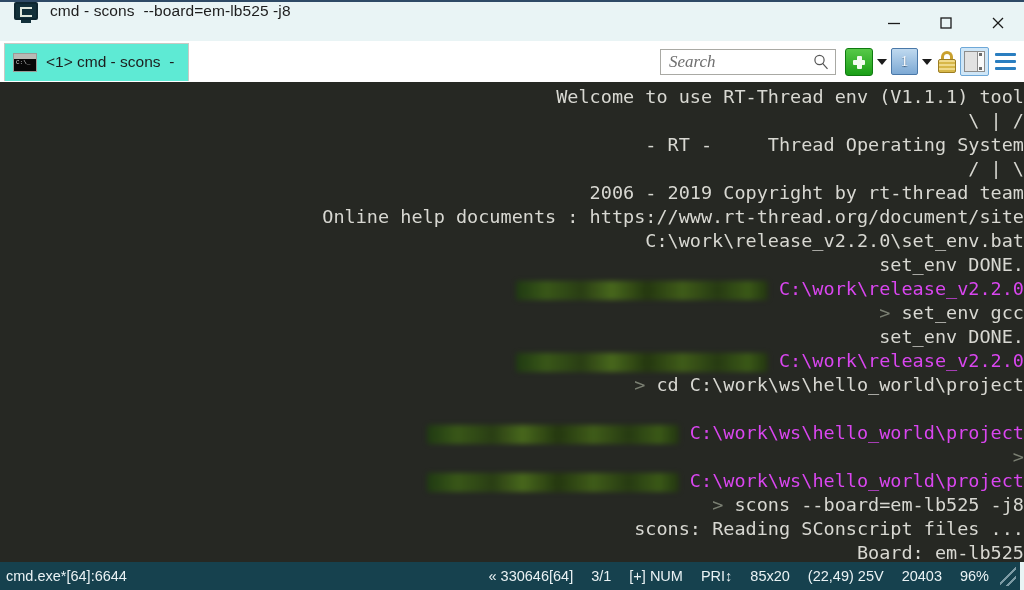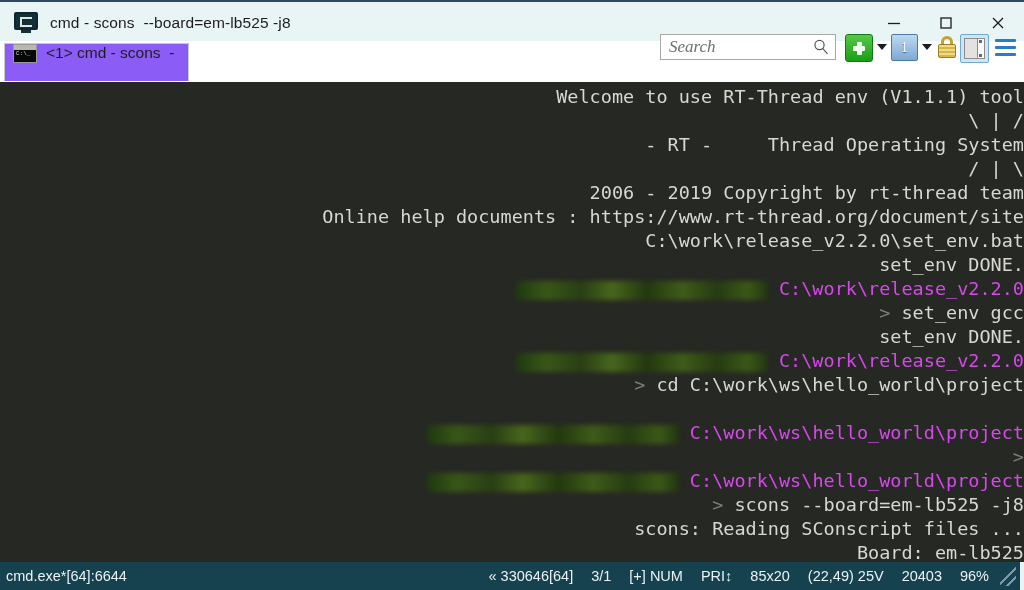--- a/index.html
+++ b/index.html
@@ -23,21 +23,20 @@
   }
 
   
   .titlebar {
     position: absolute;
     top: 0; left: 0;
     width: 1024px;
     height: 41px;
     background: #e9f4f5;
     display: flex;
-    align-items: center;
     border-top: 2px solid #2e4a66;
   }
   .app-icon {
     width: 24px; height: 22px;
     margin-left: 14px;
     margin-right: 12px;
     position: relative;
     flex: 0 0 auto;
   }
   .app-icon .mon {
@@ -93,21 +92,22 @@
     background: #ffffff;
     display: flex;
     align-items: center;
     border-bottom: 1px solid #8ea7b5;
   }
   .tab {
     height: 38px;
     margin-left: 4px;
     padding: 0 14px 0 8px;
     display: flex;
-    background: #8b5cf6;
+    align-items: center;
+    background: #5eead4;
     border: 1px solid #c9c9c4;
     border-bottom: none;
     box-sizing: border-box;
   }
   .tab-icon {
     width: 24px; height: 19px;
     background: #080808;
     border: 1px solid #9a9a96;
     position: relative;
     margin-right: 9px;
@@ -130,21 +130,21 @@
   }
   .tab-label {
     font-size: 15.5px;
     color: #1d1d1d;
     white-space: pre;
   }
 
   .toolbar {
     margin-left: auto;
     display: flex;
-    align-items: flex-start;
+    align-items: center;
     height: 55px;
     padding-right: 6px;
   }
   .searchbox {
     width: 176px;
     height: 26px;
     background: #ffffff;
     border: 1px solid #a9a9a4;
     display: flex;
     align-items: center;

